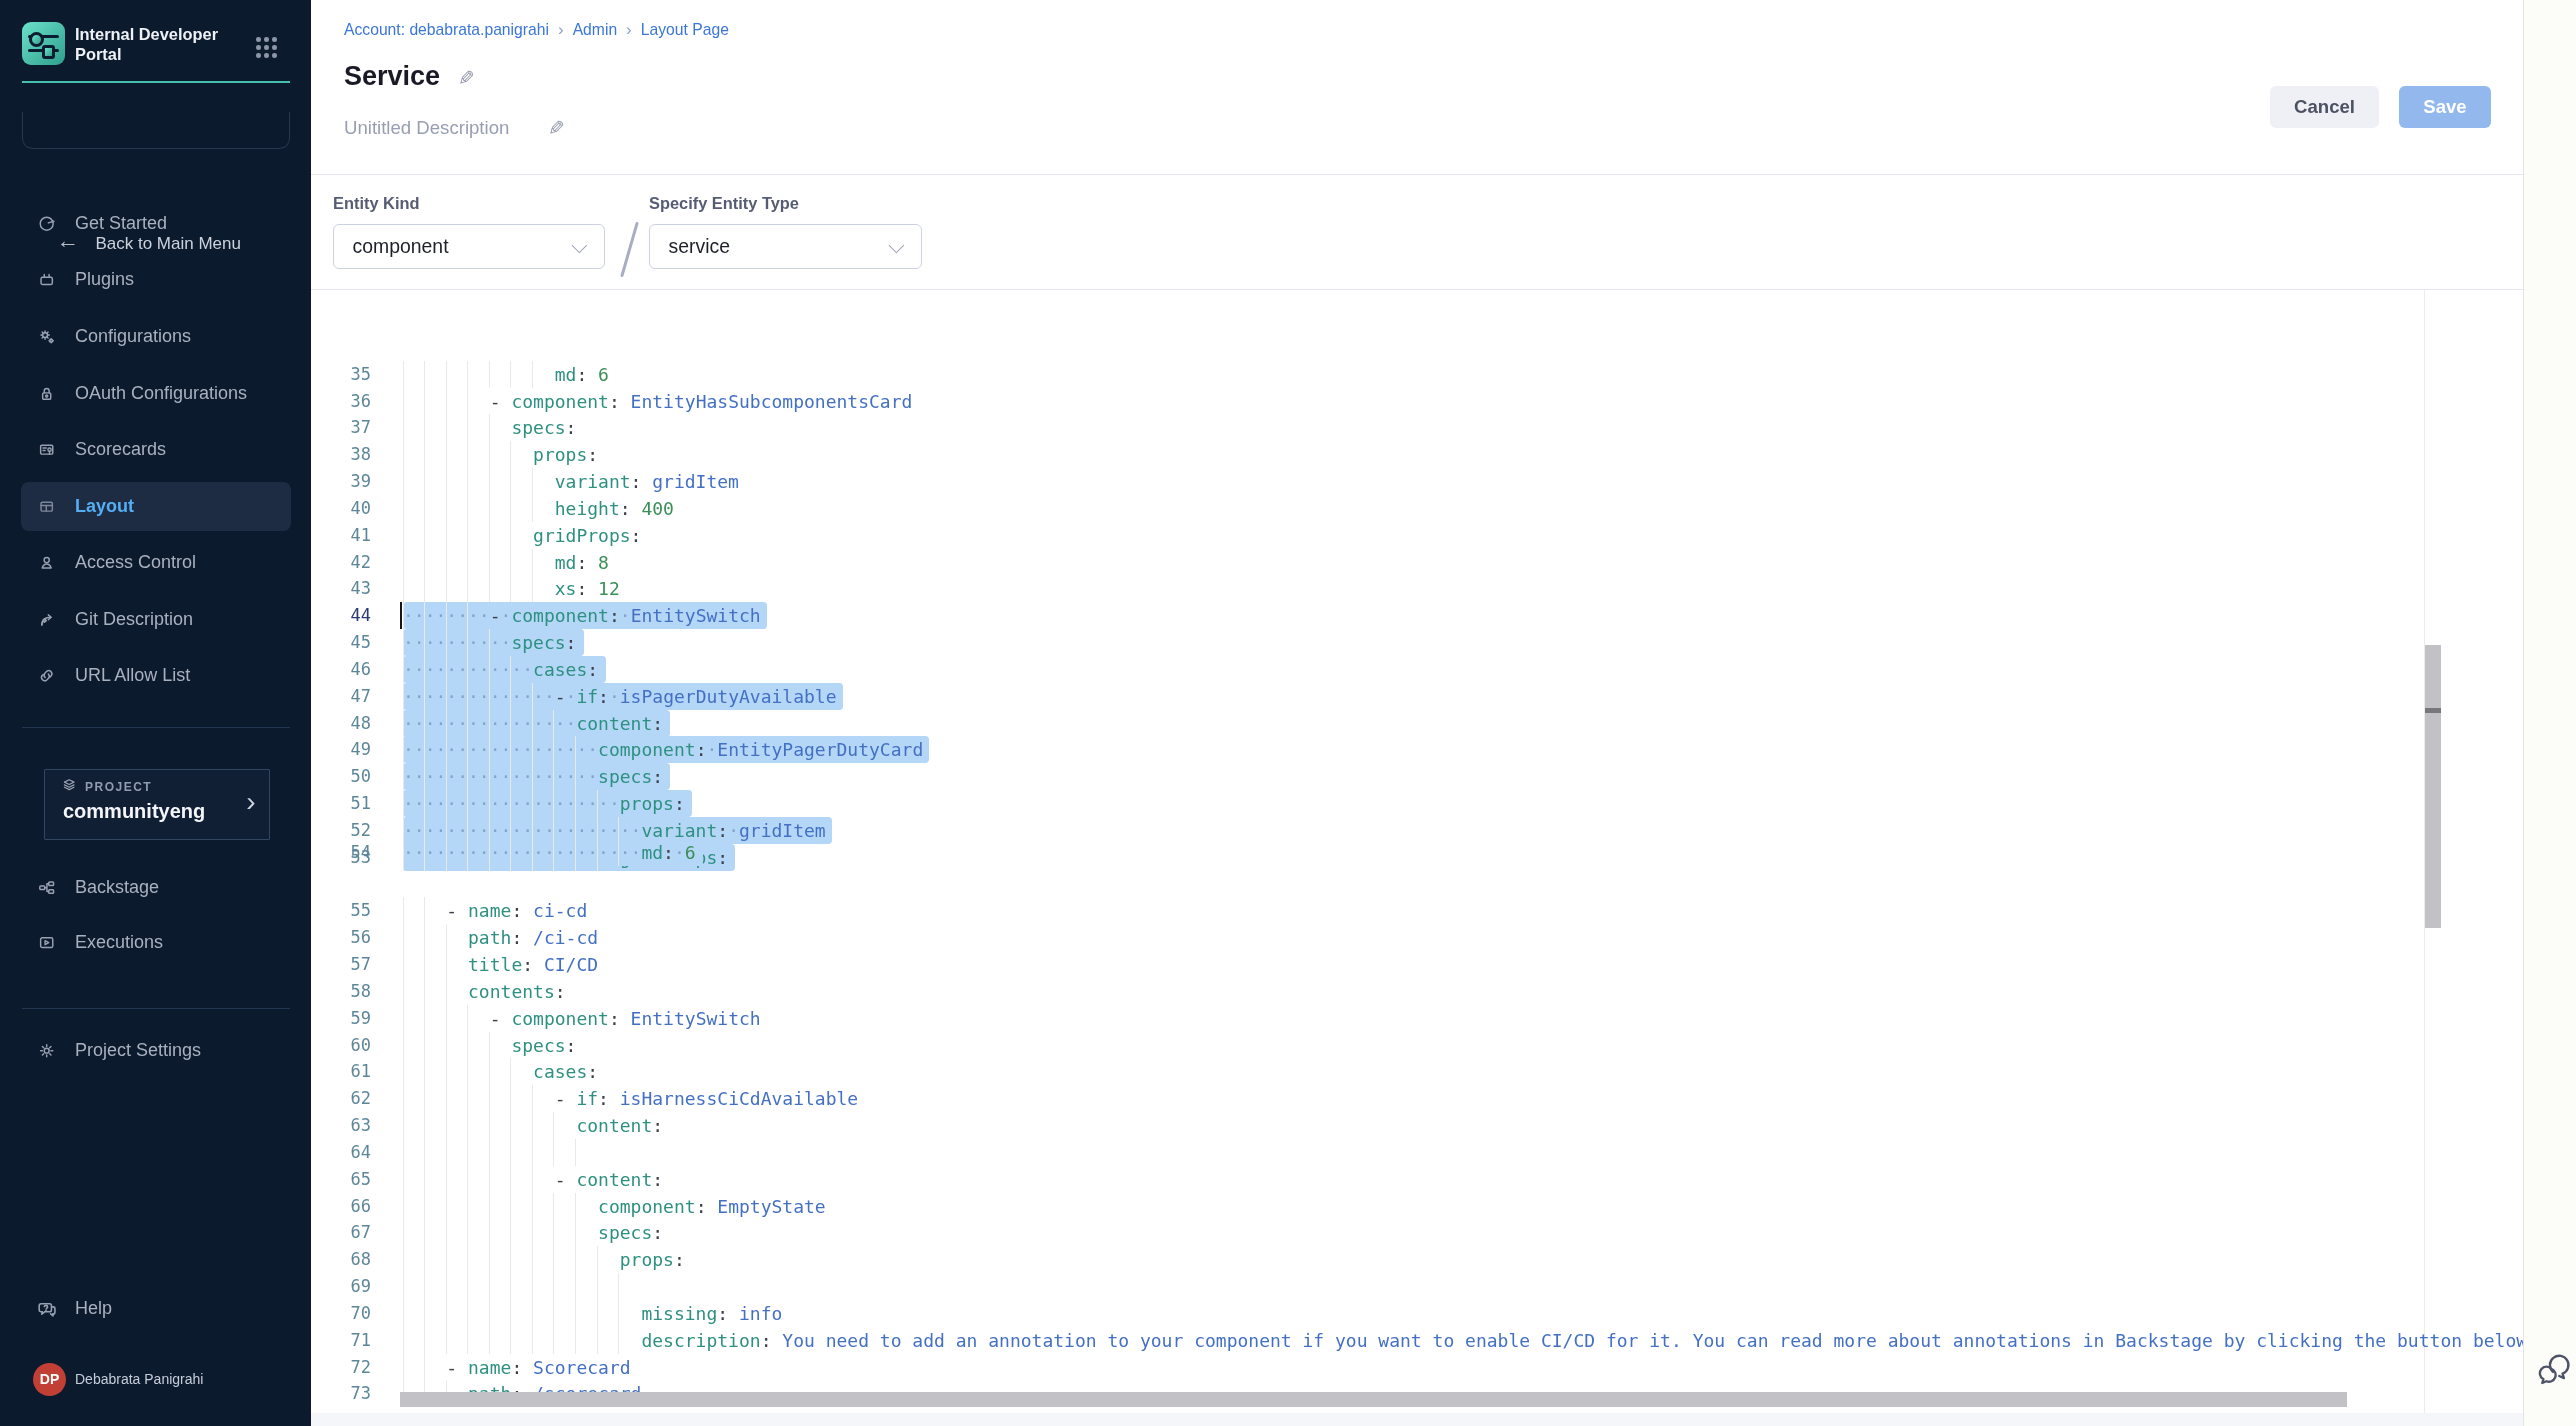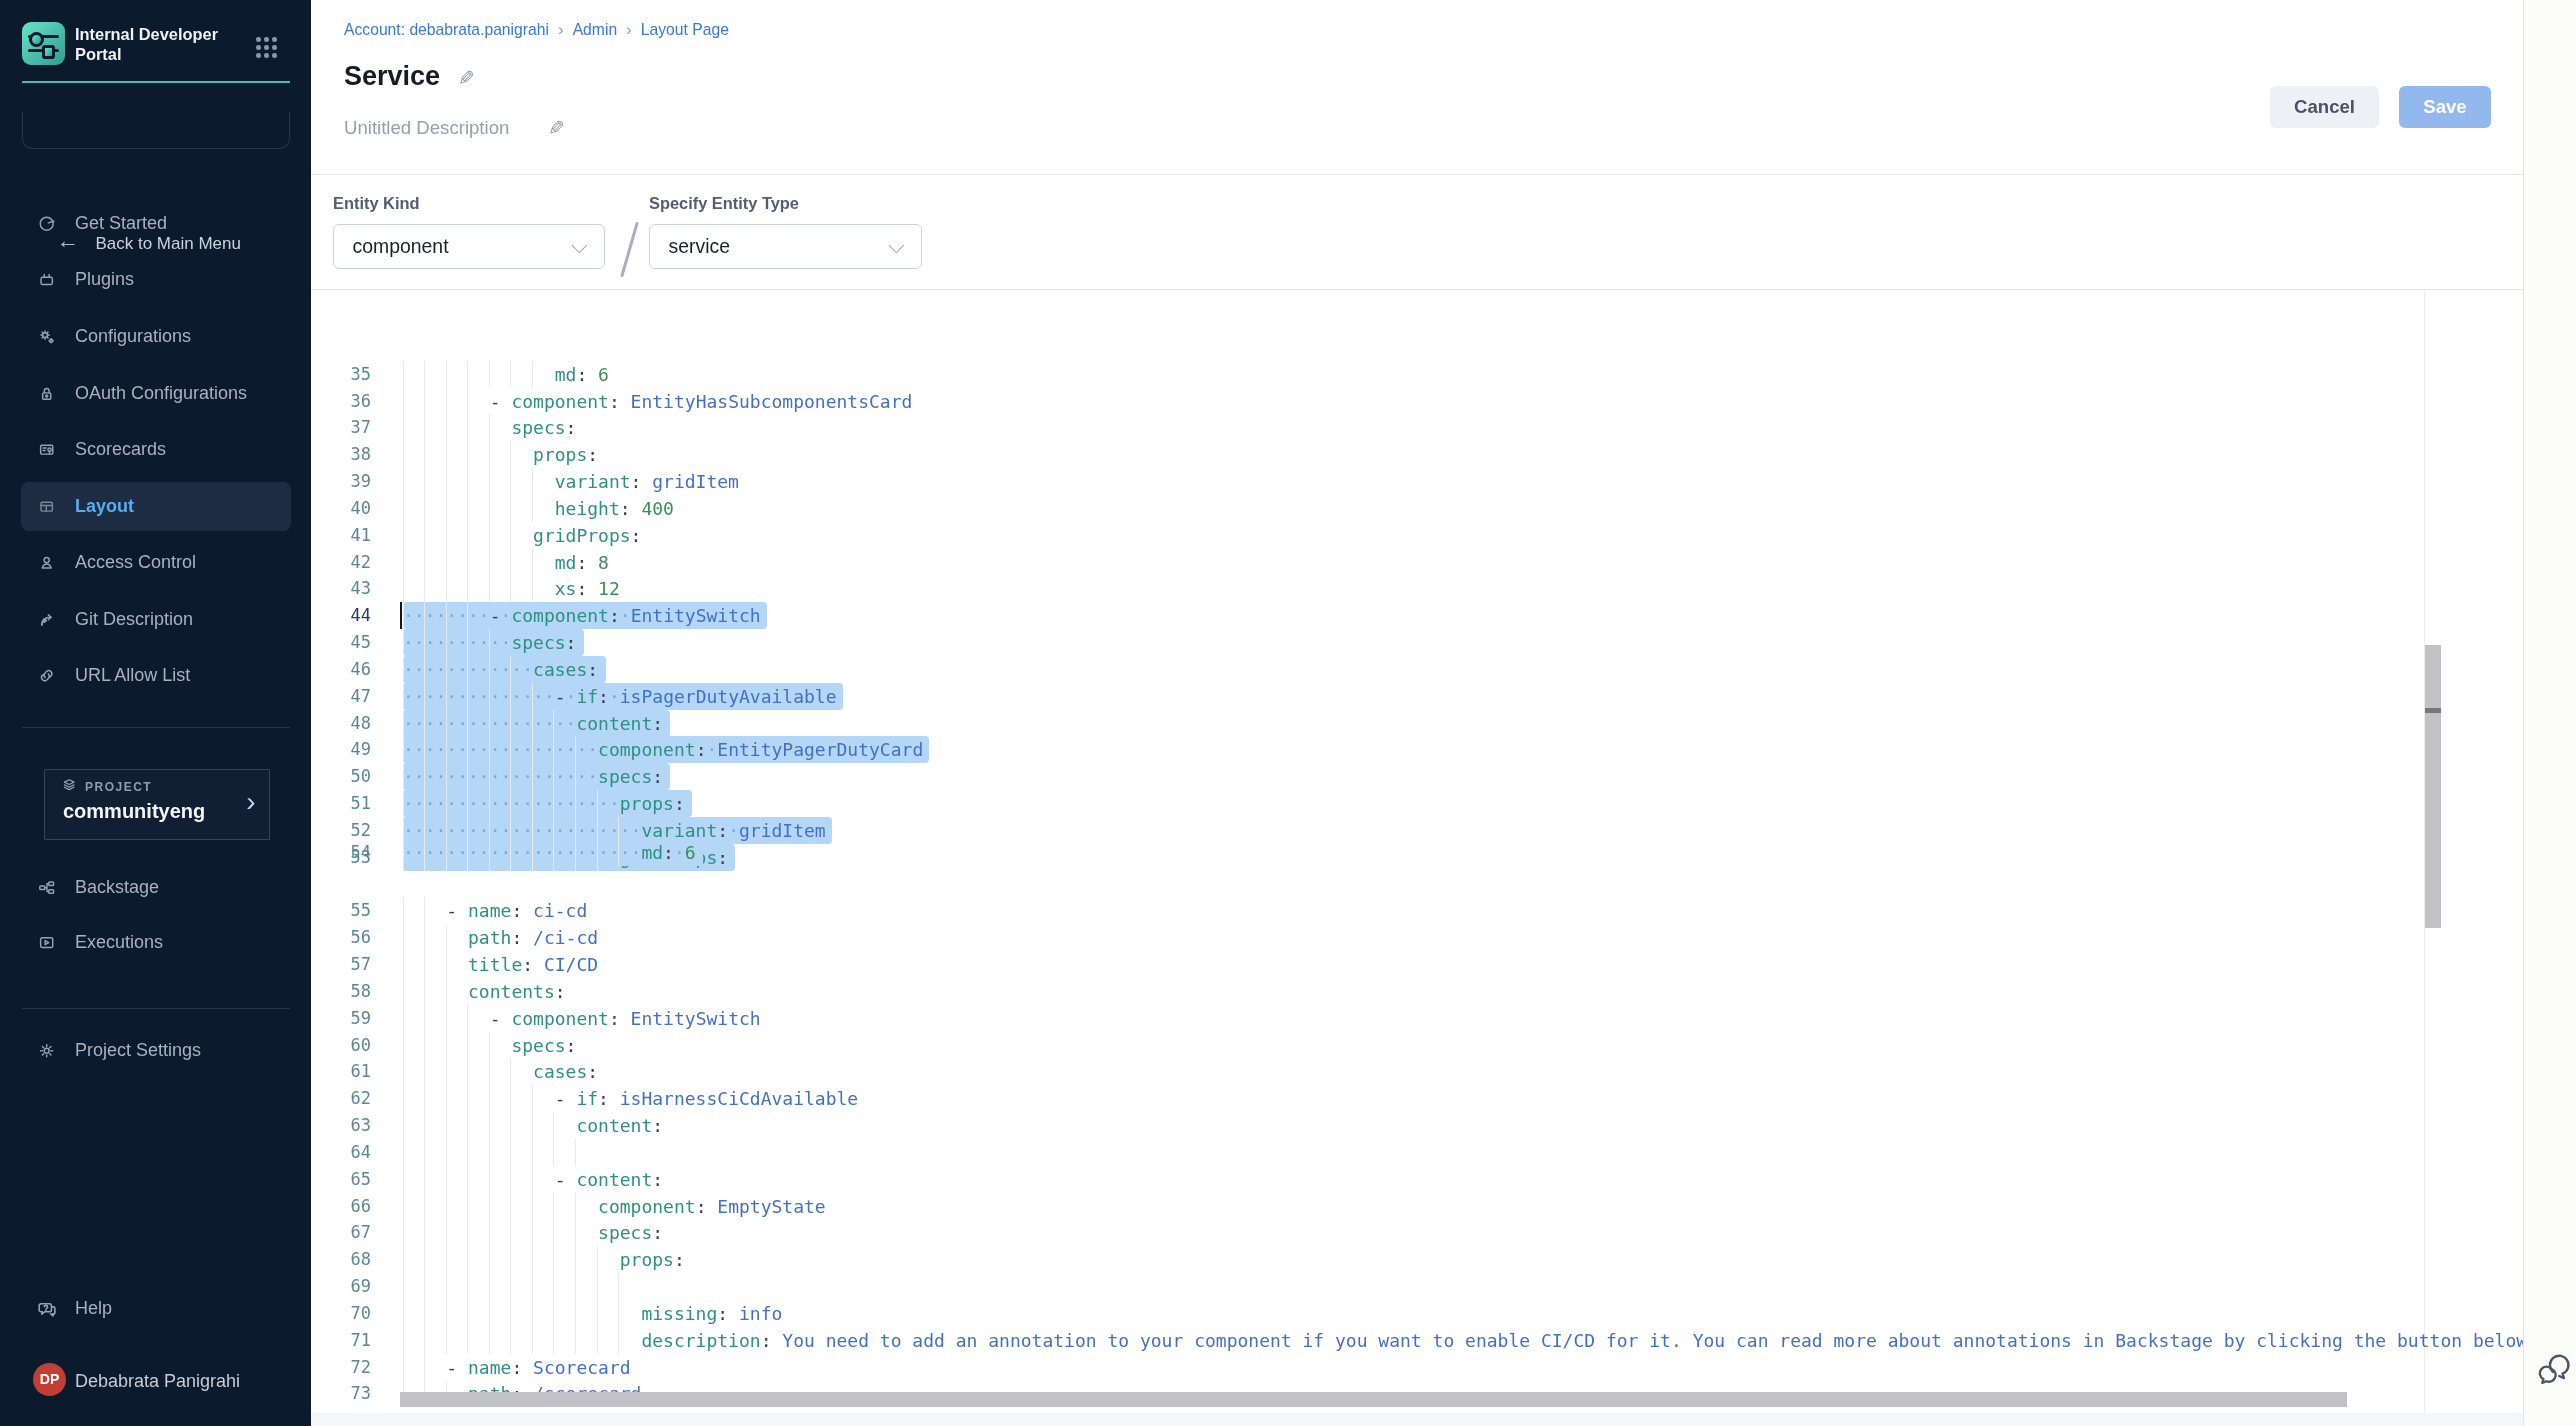--- a/index.html
+++ b/index.html
@@ -32,21 +32,21 @@
   #project-card{position:absolute;left:44px;top:769px;width:224px;height:69px;border:0.7px solid #33465f;
                 border-radius:1px;background:#101f33;}
   #project-eyebrow{position:absolute;left:40px;top:10.4px;font-size:12px;letter-spacing:1.5px;color:#929cb0;font-weight:bold;}
   #project-ic{position:absolute;left:16.4px;top:6.7px;width:16.4px;height:16.4px;color:#97a1b2;}
   #project-name{position:absolute;left:18px;top:30px;font-size:20px;font-weight:600;color:#f3f5f8;}
   #project-chev{position:absolute;right:13.4px;top:18px;font-size:28px;color:#ccd3dd;line-height:28px;}
   #help-item{position:absolute;left:21px;top:1284px;width:270px;height:49px;color:#a9b1bf;}
   #user-row{position:absolute;left:0;top:1363px;width:311px;height:42px;}
   #avatar{position:absolute;left:33px;top:0;width:33px;height:33px;border-radius:50%;
           color:#ffffff;font-size:14px;font-weight:bold;text-align:center;line-height:33px;}
-  #user-name{position:absolute;left:75px;top:7.5px;font-size:18px;color:#c6ccd8;text-align:right;}
+  #user-name{position:absolute;left:75px;top:7.5px;font-size:14px;color:#c6ccd8;text-align:right;}
 
   
   #breadcrumb{position:absolute;left:344px;top:19.4px;height:21px;font-size:15.7px;color:#3b76d9;}
   #breadcrumb span{vertical-align:top;line-height:21px;}
   .crumb{margin-right:9px;}
   .crumb-sep{margin-right:9px;color:#8aa3c9;font-size:17px;}
   #page-title{position:absolute;left:344px;top:61px;font-size:27px;font-weight:bold;color:#191a26;}
   .pencil{color:#9196a9;font-size:20px;display:inline-block;transform:scaleX(-1);}
   #title-pencil{position:absolute;left:458px;top:66px;}
   #page-desc{position:absolute;left:344px;top:117px;font-size:18.6px;color:#989eb1;}

